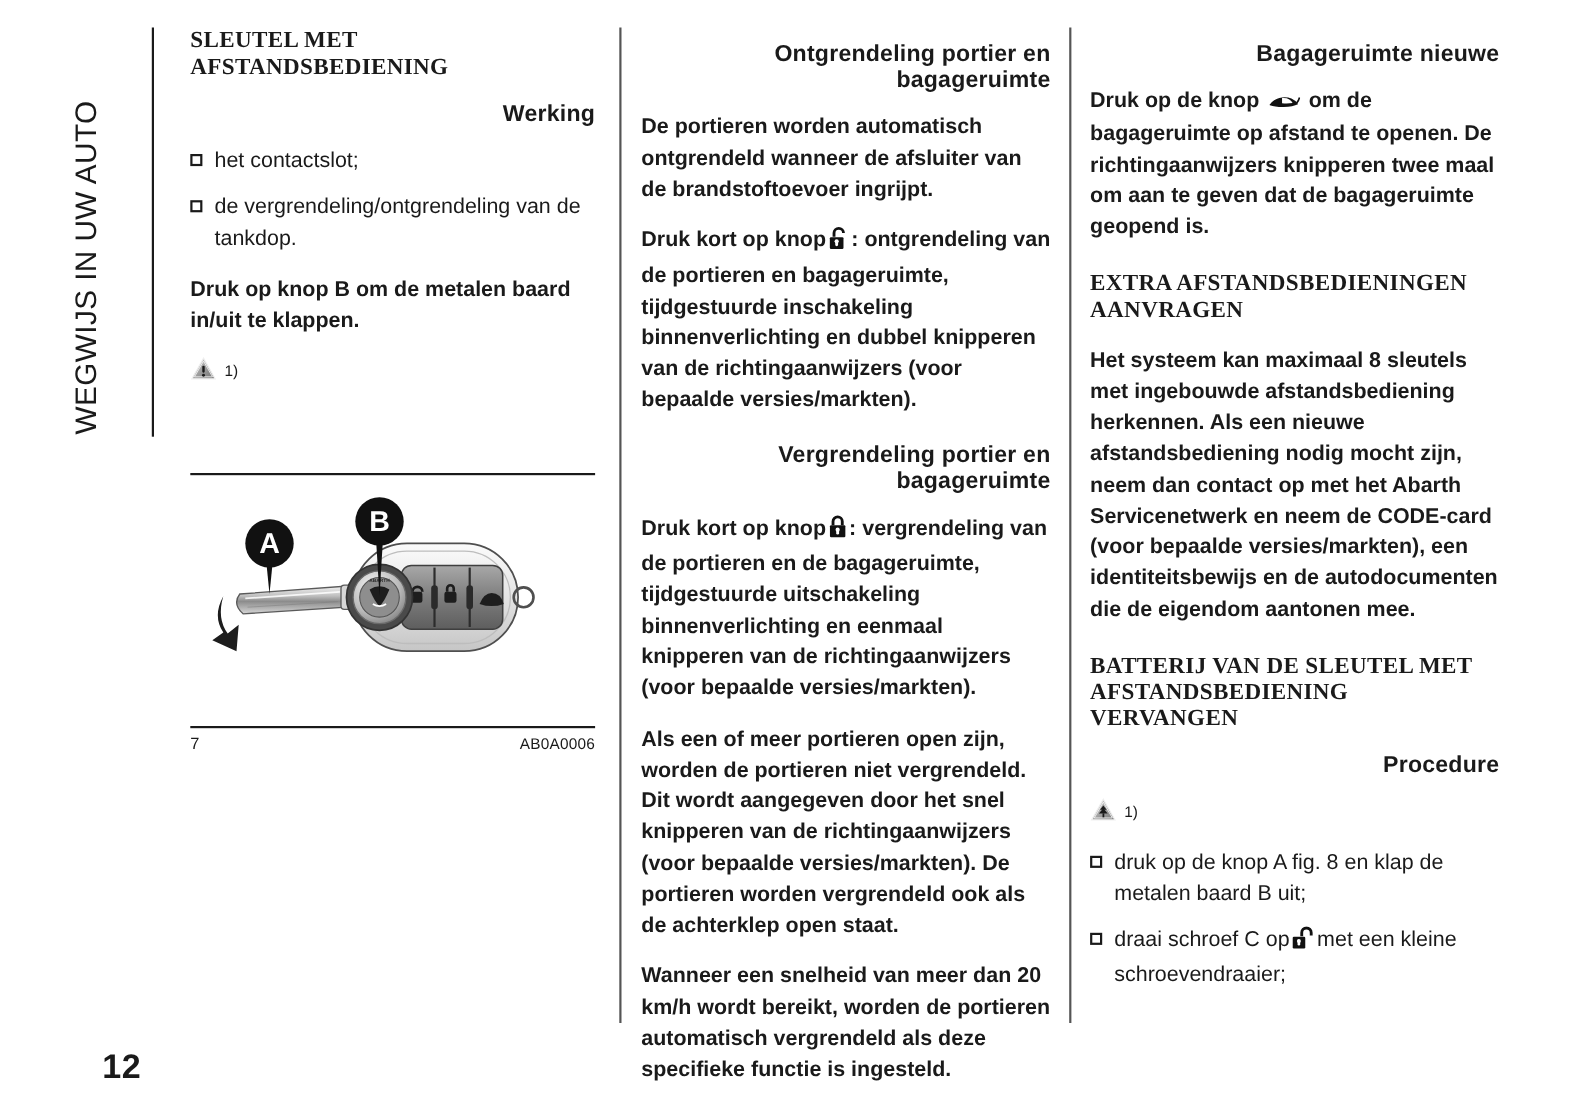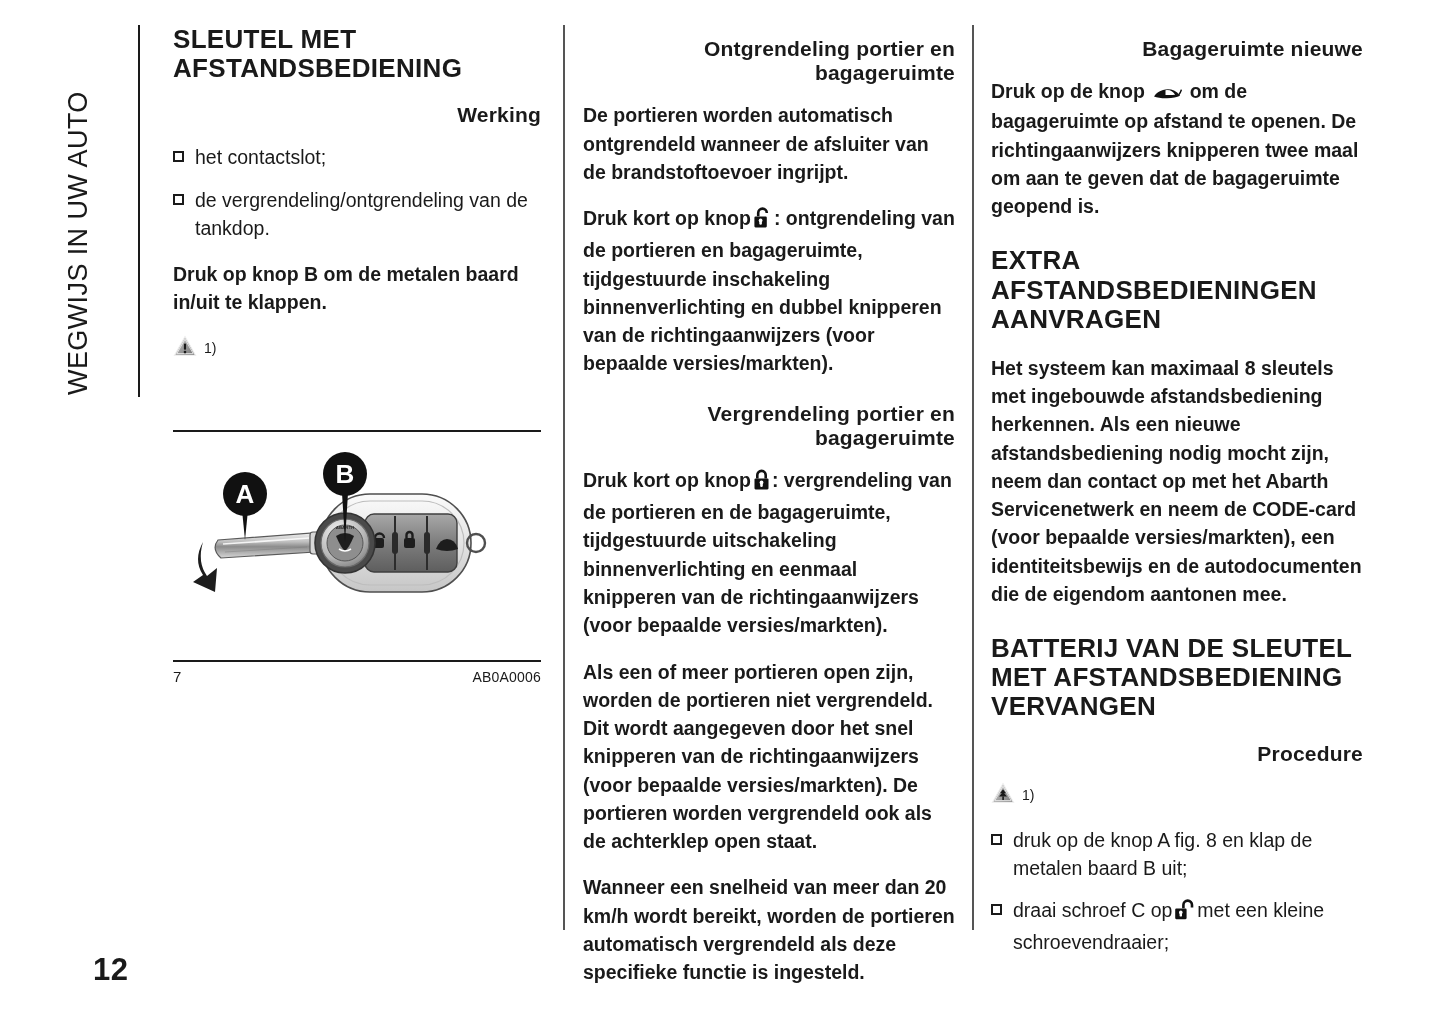--- a/index.html
+++ b/index.html
@@ -66,26 +66,27 @@
   
   .col {
     position: absolute;
     top: 25px;
   }
   .col1 { left: 173px; width: 368px; }
   .col2 { left: 583px; width: 372px; }
   .col3 { left: 991px; width: 372px; }
 
   h1.sect {
-    font-size: 26px;
+    font-size: 21px;
     font-weight: 900;
     letter-spacing: 0.3px;
     line-height: 1.12;
     margin: 0 0 20px 0;
     text-transform: uppercase;
+    font-family: Liberation Serif, serif;
   }
 
   h2.sub {
     font-size: 21px;
     font-weight: 700;
     letter-spacing: 0.2px;
     line-height: 1.15;
     margin: 12px 0 16px 0;
     text-align: right;
   }

